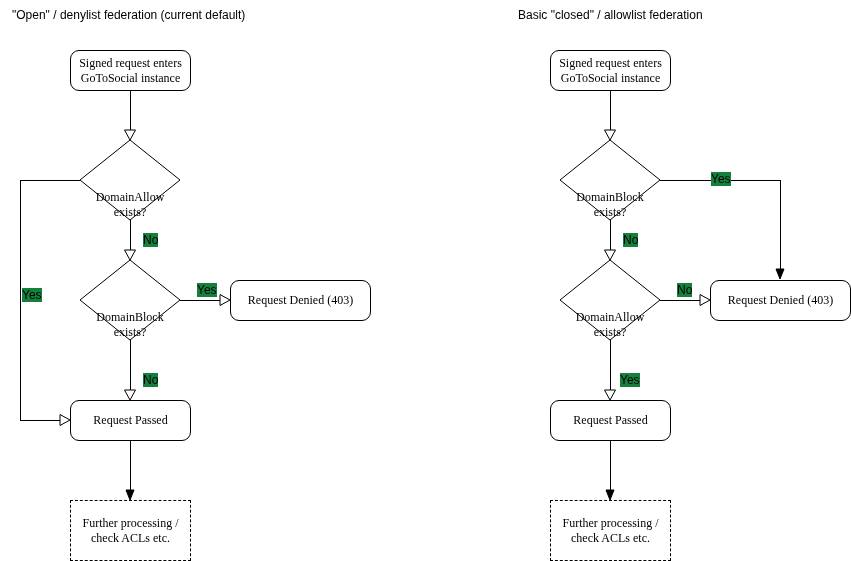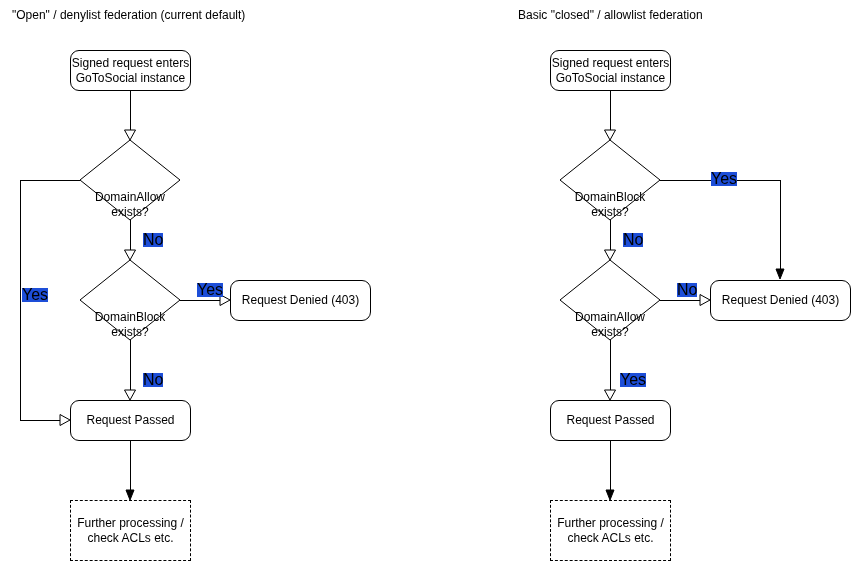--- a/index.html
+++ b/index.html
@@ -45,26 +45,26 @@
   }
   .node.dashed {
     border: 1px dashed #000000;
     border-radius: 0;
   }
   .node.diamond-label {
     background: transparent;
     border: none;
     align-items: flex-end;
   }
-  .lbl { white-space: pre-line; }
+  .lbl { white-space: pre-line; font-family: Liberation Serif, serif; }
   .edge-label {
     position: absolute;
-    font-size: 16px;
+    font-size: 12px;
     line-height: 14px;
-    background: #1d4ed8;
+    background: #15803d;
     white-space: nowrap;
   }
 
   
   .l-start   { left: 70px;  top: 50px;  width: 121px; height: 41px; }
   .l-allow   { left: 80px;  top: 140px; width: 100px; height: 80px; }
   .l-block   { left: 80px;  top: 260px; width: 100px; height: 80px; }
   .l-denied  { left: 230px; top: 280px; width: 141px; height: 41px; }
   .l-passed  { left: 70px;  top: 400px; width: 121px; height: 41px; }
   .l-further { left: 70px;  top: 500px; width: 121px; height: 61px; }

